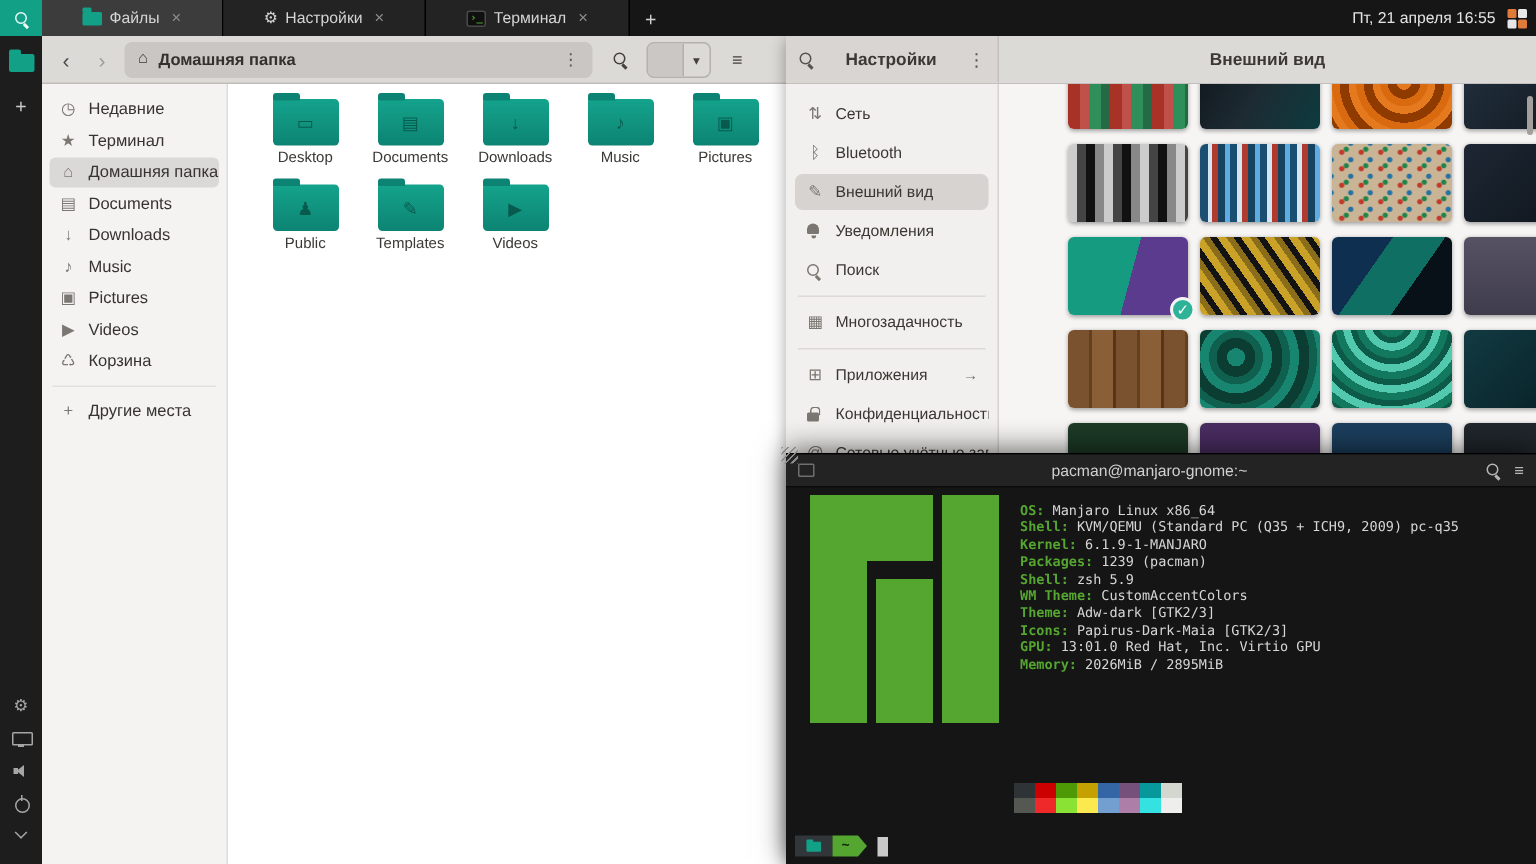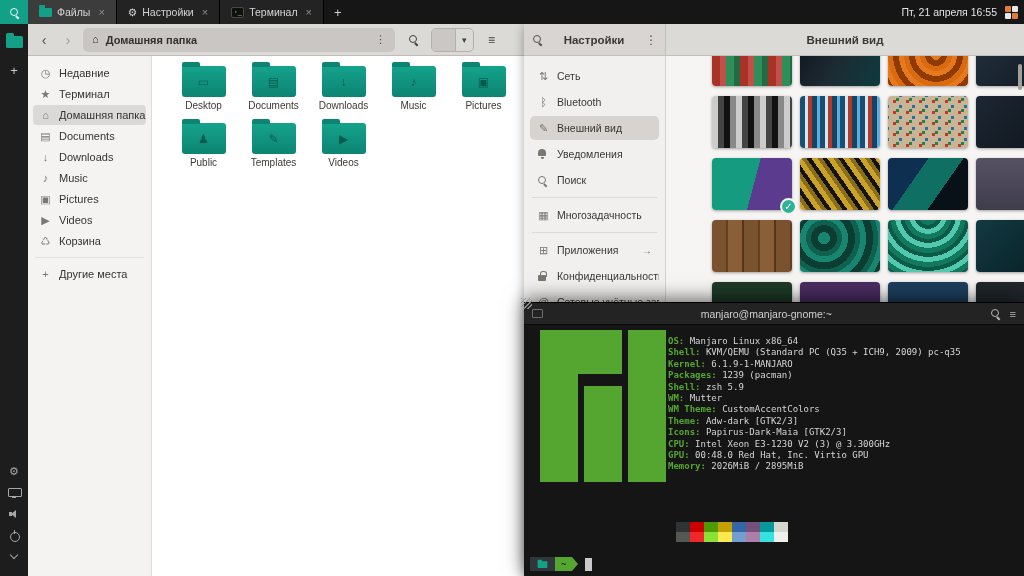--- a/index.html
+++ b/index.html
@@ -3,21 +3,21 @@
 <meta charset="utf-8">
 <style>
   *{margin:0;padding:0;box-sizing:border-box}
   html,body{width:1024px;height:576px;overflow:hidden}
   body{font-family:"Liberation Sans",sans-serif;background:#141414;position:relative;color:#222}
 
   
   #topbar{position:absolute;left:0;top:0;width:1024px;height:24px;background:#161616;display:flex;align-items:center;z-index:50}
   #search-btn{width:28px;height:24px;background:var(--teal);display:flex;align-items:center;justify-content:center;color:#eafaf6;flex:0 0 auto}
   #tab-strip{display:flex;align-items:center;height:24px}
-  .tab{display:flex;align-items:center;gap:5px;height:24px;padding:0 11px;color:#d5d5d5;font-size:10.5px;border-right:1px solid #000;background:#232323}
+  .tab{display:flex;align-items:center;gap:5px;height:24px;padding:0 27px;color:#d5d5d5;font-size:10.5px;border-right:1px solid #000;background:#232323}
   .tab.active{background:#3c3c3c}
   .tclose{color:#8f8f8f;font-size:11px;margin-left:3px}
   #new-tab{color:#cfcfcf;font-size:13px;padding:0 10px;background:none;border:none}
   #topbar-right{margin-left:auto;display:flex;align-items:center;gap:8px;padding-right:6px}
   #clock{color:#e3e3e3;font-size:10.5px}
   #tray{display:grid;grid-template-columns:6px 6px;gap:1px}
   #tray i{width:6px;height:6px;border-radius:1px}
 
   
   #dock{position:absolute;left:0;top:24px;width:28px;height:552px;background:#1d1d1d;z-index:40;display:flex;flex-direction:column;align-items:center;padding:8px 0 6px}
@@ -111,21 +111,21 @@
   .tab-ic{width:11px;height:9px;border:1px solid #6f6f6f;border-radius:1px}
   .ttitle{flex:1;text-align:center;font-size:10.5px;color:#d0d0d0}
   .thead-icons{display:flex;align-items:center;gap:9px;color:#b5b5b5;font-size:11px}
   .tbody{position:relative;height:252px;font-family:"DejaVu Sans Mono",monospace}
   .mlogo{position:absolute;left:16px;top:5px;width:126px;height:152px}
   .mlogo i{position:absolute;background:var(--green)}
   .mlogo .b1{left:0;top:0;width:82px;height:44px}
   .mlogo .b2{left:0;top:44px;width:38px;height:108px}
   .mlogo .b3{left:44px;top:56px;width:38px;height:96px}
   .mlogo .b4{left:88px;top:0;width:38px;height:152px}
-  .ninfo{position:absolute;left:144px;top:11px;font-size:9px;line-height:11.4px;white-space:nowrap}
+  .ninfo{position:absolute;left:156px;top:11px;font-size:9px;line-height:11.4px;white-space:nowrap}
   .nk{color:var(--green);font-weight:bold}
   .nv{color:#d6d6d6}
   .palette{position:absolute;left:152px;top:197px}
   .prow{display:flex}
   .prow i{width:14px;height:10px;display:block}
   .prompt{position:absolute;left:6px;bottom:6px;display:flex;align-items:center;font-size:9px}
   .chip{height:14px;display:flex;align-items:center;padding:0 6px}
   .chip-dark{background:#31363b;color:#9ecbe8}
   .chip-dark .ic-folder-mini{transform:scale(.75)}
   .chip-green{background:var(--green);color:#10240a;font-weight:bold}
@@ -404,45 +404,43 @@
         <div class="wthumb" style="background: rgb(32, 38, 44);"></div>
       </div>
     <div class="scrollthumb"></div>
   </div>
 </div>
 
 <div id="terminal">
   <div class="grip"></div>
   <div class="thead">
     <span class="tab-ic"></span>
-    <span class="ttitle">manjaro@manjaro-gnome:~</span>
+    <span class="ttitle">pacman@manjaro-gnome:~</span>
     <span class="thead-icons">
       <span class="ic ic-mag"></span>
       <span>≡</span>
     </span>
   </div>
   <div class="tbody">
     <div class="mlogo">
       <i class="b1"></i>
         <i class="b2"></i>
         <i class="b3"></i>
         <i class="b4"></i>
     </div>
     <div class="ninfo" id="neofetch">
         <div class="nline"><span class="nk">OS:</span><span class="nv"> Manjaro Linux x86_64</span></div>
         <div class="nline"><span class="nk">Shell:</span><span class="nv"> KVM/QEMU (Standard PC (Q35 + ICH9, 2009) pc-q35</span></div>
         <div class="nline"><span class="nk">Kernel:</span><span class="nv"> 6.1.9-1-MANJARO</span></div>
         <div class="nline"><span class="nk">Packages:</span><span class="nv"> 1239 (pacman)</span></div>
         <div class="nline"><span class="nk">Shell:</span><span class="nv"> zsh 5.9</span></div>
-        <div class="nline"><span class="nk">WM:</span><span class="nv"> Mutter</span></div>
         <div class="nline"><span class="nk">WM Theme:</span><span class="nv"> CustomAccentColors</span></div>
         <div class="nline"><span class="nk">Theme:</span><span class="nv"> Adw-dark [GTK2/3]</span></div>
         <div class="nline"><span class="nk">Icons:</span><span class="nv"> Papirus-Dark-Maia [GTK2/3]</span></div>
-        <div class="nline"><span class="nk">CPU:</span><span class="nv"> Intel Xeon E3-1230 V2 (3) @ 3.300GHz</span></div>
-        <div class="nline"><span class="nk">GPU:</span><span class="nv"> 00:48.0 Red Hat, Inc. Virtio GPU</span></div>
+        <div class="nline"><span class="nk">GPU:</span><span class="nv"> 13:01.0 Red Hat, Inc. Virtio GPU</span></div>
         <div class="nline"><span class="nk">Memory:</span><span class="nv"> 2026MiB / 2895MiB</span></div>
       </div>
     <div class="palette" id="palette">
         <div class="prow">
           <i style="background: rgb(46, 52, 54);"></i>
           <i style="background: rgb(204, 0, 0);"></i>
           <i style="background: rgb(78, 154, 6);"></i>
           <i style="background: rgb(196, 160, 0);"></i>
           <i style="background: rgb(52, 101, 164);"></i>
           <i style="background: rgb(117, 80, 123);"></i>

